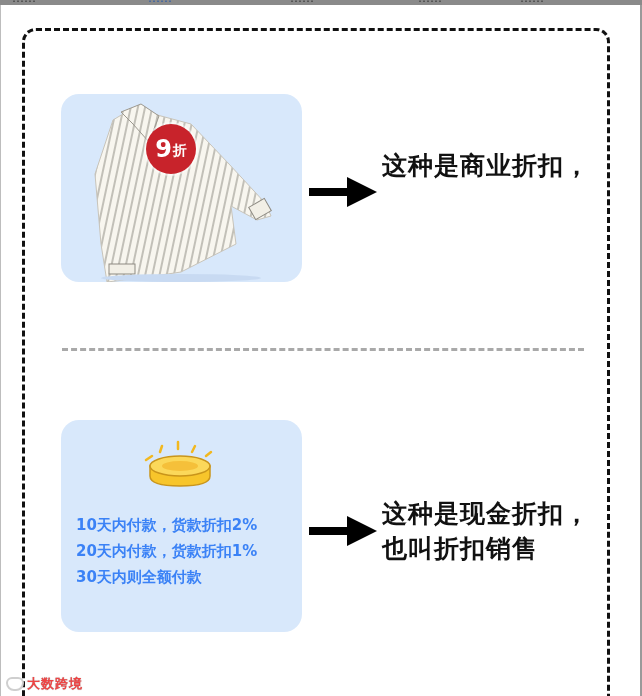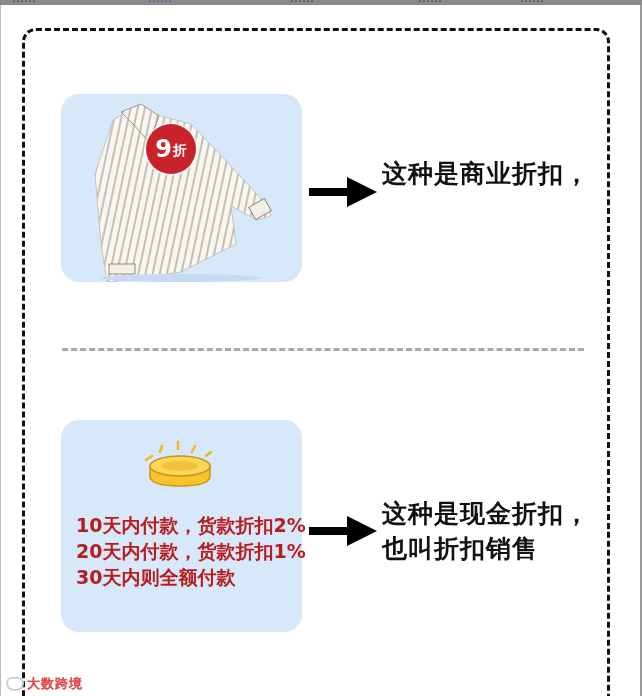--- a/index.html
+++ b/index.html
@@ -34,38 +34,38 @@
   .card.coin-card { left:61px; top:420px; width:241px; height:212px; }
 
   .arrow { position:absolute; width:68px; height:30px; }
   .arrow.a1 { left:309px; top:177px; }
   .arrow.a2 { left:309px; top:516px; }
 
   .desc {
     position:absolute; left:382px; font-size:25px; line-height:35px;
     color:#111; font-weight:bold; letter-spacing:1px;
   }
-  .desc.d1 { top:156px; }
+  .desc.d1 { top:148px; }
   .desc.d2 { top:496px; }
   .desc div { white-space:nowrap; }
 
   .badge {
     position:absolute; left:146px; top:124px; width:50px; height:50px;
     border-radius:50%; background:#c8232b; color:#fff;
     display:flex; align-items:center; justify-content:center;
     font-weight:bold; box-shadow:0 0 0 2px rgba(255,255,255,0.5);
   }
   .badge .num { font-size:24px; }
   .badge .zhe { font-size:14px; margin-left:1px; margin-top:4px; }
 
   .coin-svg { position:absolute; left:140px; top:438px; }
 
   .terms {
-    position:absolute; left:76px; top:512px; font-size:19px; line-height:26px;
-    color:#b91c1c; font-weight:bold;
+    position:absolute; left:76px; top:512px; font-size:15px; line-height:26px;
+    color:#3b82f6; font-weight:bold;
   }
   .terms div { white-space:nowrap; }
 
   .watermark {
     position:absolute; left:6px; top:675px; font-size:13px; color:#ef4444;
     font-weight:bold; letter-spacing:1px; display:flex; align-items:center; gap:3px;
     text-shadow:0 0 1px #9a9a9a;
   }
   .watermark .wm-logo {
     width:18px; height:14px; border:2px solid #cfcfcf; border-radius:6px 6px 8px 8px; box-sizing:border-box;

